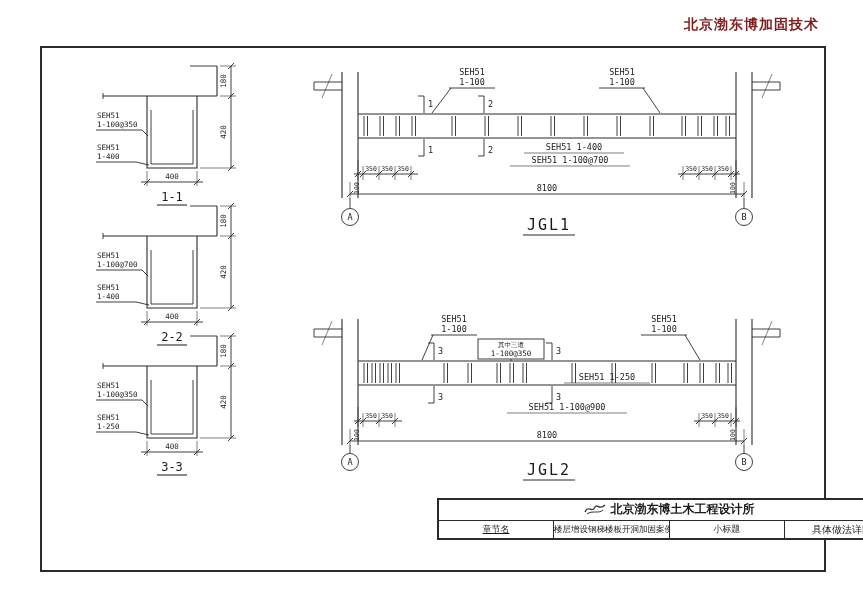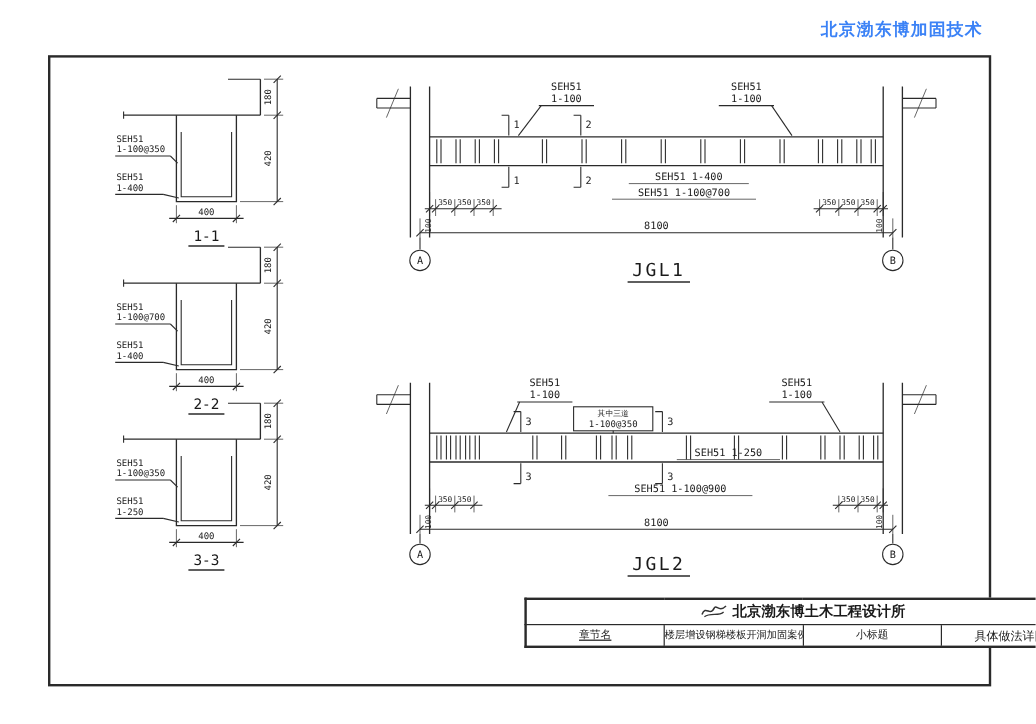--- a/index.html
+++ b/index.html
@@ -1,17 +1,17 @@
 <!DOCTYPE html>
 <html><head>
 <meta charset="utf-8">
 <style>
   html,body{margin:0;padding:0;}
   body{width:863px;height:603px;position:relative;background:#ffffff;font-family:"Liberation Sans",sans-serif;color:#1a1a1a;overflow:hidden;}
-  .brand{position:absolute;top:16px;right:44px;font-family:"Liberation Serif",serif;font-size:14px;font-weight:bold;letter-spacing:1px;color:#3b82f6;}
+  .brand{position:absolute;top:16px;right:44px;font-family:"Liberation Serif",serif;font-size:14px;font-weight:bold;letter-spacing:1px;color:#7f1d1d;}
   .sheet{position:absolute;left:40px;top:46px;width:782px;height:522px;border:2px solid #2a2a2a;background:#fff;}
   .drawing{position:absolute;}
   svg text{font-family:"DejaVu Sans Mono",monospace;fill:#1a1a1a;}
   .ln{stroke:#2a2a2a;stroke-width:1.1;fill:none;}
   .md{stroke:#2a2a2a;stroke-width:0.9;fill:none;}
   .thin{stroke:#2a2a2a;stroke-width:0.6;fill:none;}
   .t6{font-size:6.5px;}
   .t7{font-size:7.5px;}
   .t8{font-size:8.5px;}
   .t11{font-size:12px;}

